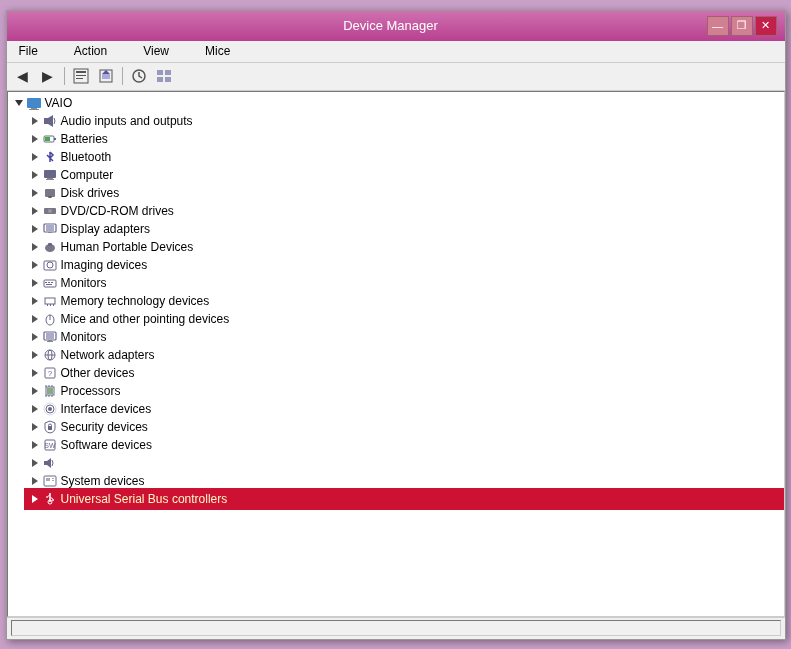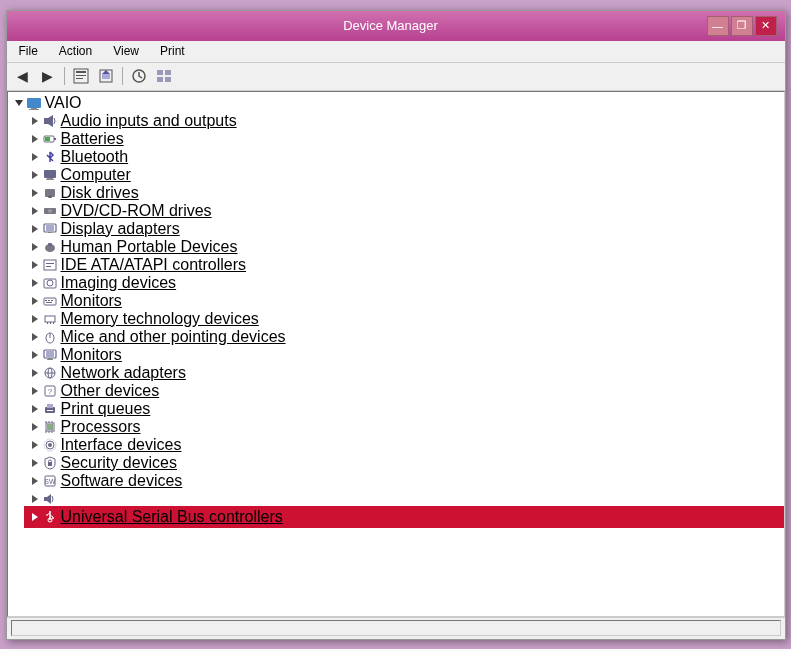--- a/index.html
+++ b/index.html
@@ -57,21 +57,21 @@
     .title-btn.close {
       background: #c0204a;
     }
     .menu-bar {
       background: #f0f0f0;
       border-bottom: 1px solid #ccc;
       display: flex;
       align-items: center;
       height: 22px;
       padding: 0 4px;
-      gap: 5px;
+      gap: 20px;
     }
     .menu-item {
       padding: 2px 8px;
       font-size: 12px;
       cursor: pointer;
       color: #000;
     }
     .toolbar {
       background: #f0f0f0;
       border-bottom: 1px solid #ccc;
@@ -154,21 +154,21 @@
       width: 16px;
       height: 16px;
       margin-right: 3px;
       flex-shrink: 0;
       display: flex;
       align-items: center;
       justify-content: center;
       font-size: 13px;
     }
     .node-label {
-      font-size: 16px;
+      font-size: 12px;
       color: inherit;
       text-align: center;
     }
     .status-bar {
       height: 22px;
       background: #f0f0f0;
       border-top: 1px solid #ccc;
       display: flex;
       align-items: center;
       padding: 0 4px;
@@ -199,21 +199,21 @@
       <button class="title-btn">—</button>
       <button class="title-btn">❐</button>
       <button class="title-btn close">✕</button>
     </div>
   </div>
 
   <div class="menu-bar">
     <span class="menu-item">File</span>
     <span class="menu-item">Action</span>
     <span class="menu-item">View</span>
-    <span class="menu-item">Print</span>
+    <span class="menu-item">Mice</span>
   </div>
 
   <div class="toolbar">
     <button class="toolbar-btn">◀</button>
     <button class="toolbar-btn">▶</button>
     <div class="toolbar-separator"></div>
     <button class="toolbar-btn">
       <svg width="16" height="16" viewBox="0 0 16 16">
           <rect x="1" y="1" width="14" height="14" fill="none" stroke="#555" stroke-width="1"></rect>
           <rect x="3" y="3" width="10" height="2" fill="#555"></rect>
@@ -256,21 +256,21 @@
             </div>
             <div class="node-icon">
               <svg width="16" height="16" viewBox="0 0 16 16">
                   <rect x="1" y="3" width="14" height="10" rx="1" fill="#4488cc"></rect>
                   <rect x="5" y="13" width="6" height="1" fill="#888"></rect>
                   <rect x="3" y="14" width="10" height="1" fill="#888"></rect>
                 </svg>
             </div>
             <span class="node-label">VAIO</span>
           </div>
-          <ul id="device-list" class="tree-root" style="padding-left:16px;text-decoration:underline;">
+          <ul id="device-list" class="tree-root" style="padding-left:16px;">
           <li class="tree-item">
                 <div class="tree-row">
                   <div class="expander">
                     <div class="expander-triangle"></div>
                   </div>
                   <div class="node-icon">
                     <svg width="14" height="14" viewBox="0 0 14 14">
                       <rect x="1" y="4" width="4" height="6" fill="#668"></rect>
                       <polygon points="5,4 10,1 10,13 5,10" fill="#668"></polygon>
                       <path d="M11 4 Q13 7 11 10" stroke="#668" fill="none" stroke-width="1"></path>
@@ -370,35 +370,20 @@
                   <div class="expander">
                     <div class="expander-triangle"></div>
                   </div>
                   <div class="node-icon">
                     <svg width="14" height="14" viewBox="0 0 14 14">
                       <ellipse cx="7" cy="8" rx="5" ry="4" fill="#778"></ellipse>
                       <rect x="5" y="3" width="4" height="3" rx="1" fill="#668"></rect>
                     </svg>
                   </div>
                   <span class="node-label">Human Portable Devices</span>
-                </div>
-              </li>
-              <li class="tree-item">
-                <div class="tree-row">
-                  <div class="expander">
-                    <div class="expander-triangle"></div>
-                  </div>
-                  <div class="node-icon">
-                    <svg width="14" height="14" viewBox="0 0 14 14">
-                      <rect x="1" y="2" width="12" height="10" fill="none" stroke="#668" stroke-width="1"></rect>
-                      <rect x="3" y="5" width="8" height="1" fill="#668"></rect>
-                      <rect x="3" y="8" width="5" height="1" fill="#668"></rect>
-                    </svg>
-                  </div>
-                  <span class="node-label">IDE ATA/ATAPI controllers</span>
                 </div>
               </li>
               <li class="tree-item">
                 <div class="tree-row">
                   <div class="expander">
                     <div class="expander-triangle"></div>
                   </div>
                   <div class="node-icon">
                     <svg width="14" height="14" viewBox="0 0 14 14">
                       <rect x="1" y="3" width="12" height="9" rx="1" fill="none" stroke="#668" stroke-width="1"></rect>
@@ -491,35 +476,20 @@
                   <div class="expander">
                     <div class="expander-triangle"></div>
                   </div>
                   <div class="node-icon">
                     <svg width="14" height="14" viewBox="0 0 14 14">
                       <rect x="2" y="2" width="10" height="10" rx="1" fill="none" stroke="#668" stroke-width="1"></rect>
                       <text x="7" y="10" text-anchor="middle" font-size="8" fill="#668">?</text>
                     </svg>
                   </div>
                   <span class="node-label">Other devices</span>
-                </div>
-              </li>
-              <li class="tree-item">
-                <div class="tree-row">
-                  <div class="expander">
-                    <div class="expander-triangle"></div>
-                  </div>
-                  <div class="node-icon">
-                    <svg width="14" height="14" viewBox="0 0 14 14">
-                      <rect x="2" y="5" width="10" height="6" rx="1" fill="#668"></rect>
-                      <rect x="4" y="2" width="6" height="4" fill="#aac"></rect>
-                      <rect x="4" y="8" width="6" height="1" fill="white"></rect>
-                    </svg>
-                  </div>
-                  <span class="node-label">Print queues</span>
                 </div>
               </li>
               <li class="tree-item">
                 <div class="tree-row">
                   <div class="expander">
                     <div class="expander-triangle"></div>
                   </div>
                   <div class="node-icon">
                     <svg width="14" height="14" viewBox="0 0 14 14">
                       <rect x="3" y="3" width="8" height="8" fill="none" stroke="#668" stroke-width="1"></rect>
@@ -587,35 +557,51 @@
                   <div class="node-icon">
                     <svg width="14" height="14" viewBox="0 0 14 14">
                       <rect x="1" y="5" width="3" height="4" fill="#668"></rect>
                       <polygon points="4,5 8,2 8,12 4,9" fill="#668"></polygon>
                       <path d="M9 4 Q11 7 9 10" stroke="#668" fill="none" stroke-width="1"></path>
                     </svg>
                   </div>
                 </div>
               </li>
               <li class="tree-item">
+                <div class="tree-row">
+                  <div class="expander">
+                    <div class="expander-triangle"></div>
+                  </div>
+                  <div class="node-icon">
+                    <svg width="14" height="14" viewBox="0 0 14 14">
+                      <rect x="1" y="2" width="12" height="10" rx="1" fill="none" stroke="#668" stroke-width="1"></rect>
+                      <rect x="3" y="4" width="4" height="3" fill="#aaa"></rect>
+                      <rect x="9" y="4" width="2" height="1" fill="#aaa"></rect>
+                      <rect x="9" y="6" width="2" height="1" fill="#aaa"></rect>
+                    </svg>
+                  </div>
+                  <span class="node-label">System devices</span>
+                </div>
+              </li>
+              <li class="tree-item">
                 <div class="tree-row highlighted" style="outline: rgb(204, 17, 51) solid 2px;">
                   <div class="expander">
                     <div class="expander-triangle" style="border-left-color: white;"></div>
                   </div>
                   <div class="node-icon">
                     <svg width="14" height="14" viewBox="0 0 14 14">
                       <line x1="7" y1="1" x2="7" y2="10" stroke="white" stroke-width="1.5"></line>
                       <line x1="4" y1="5" x2="7" y2="3" stroke="white" stroke-width="1"></line>
                       <line x1="10" y1="7" x2="7" y2="5" stroke="white" stroke-width="1"></line>
                       <circle cx="4" cy="5" r="1" fill="#ffbbbb"></circle>
                       <rect x="9" y="7" width="2" height="2" fill="#ffbbbb"></rect>
                       <circle cx="7" cy="10" r="2" fill="none" stroke="white" stroke-width="1"></circle>
                     </svg>
                   </div>
-                  <span class="node-label" style="color: #000000;">Universal Serial Bus controllers</span>
+                  <span class="node-label" style="color: #fef9c3;">Universal Serial Bus controllers</span>
                 </div>
               </li>
             </ul>
         </li>
       </ul>
     </div>
   </div>
 
   <div class="status-bar">
     <div class="status-panel"></div>

